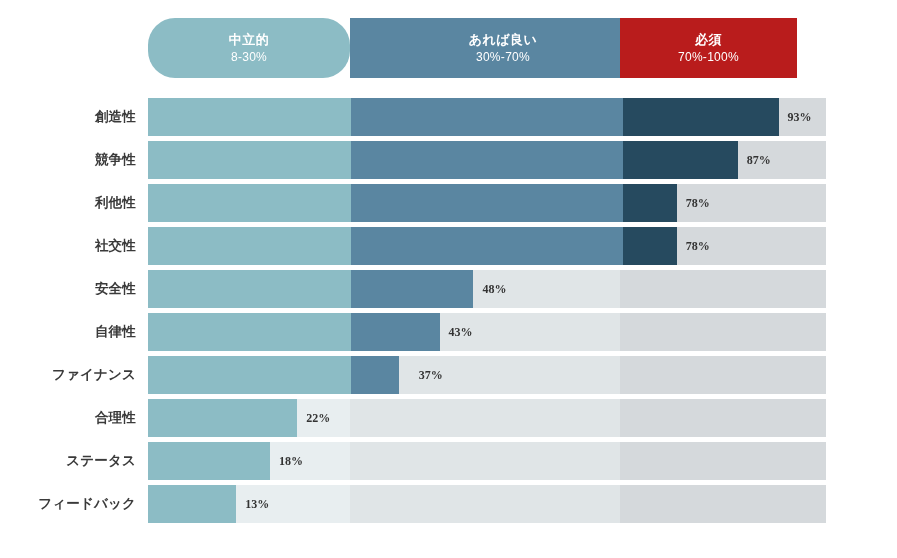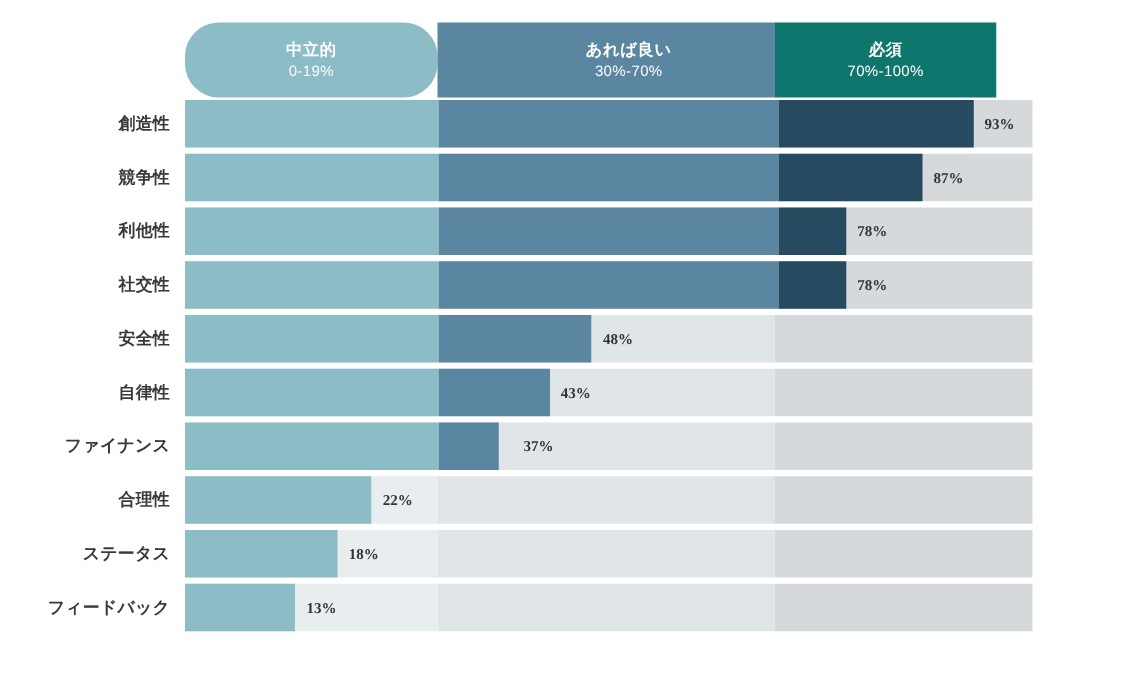--- a/index.html
+++ b/index.html
@@ -45,26 +45,26 @@
     font-weight: 600;
     letter-spacing: 0.5px;
   }
   .header-cell .h-range {
     font-size: 12px;
     font-weight: 400;
     letter-spacing: 0.3px;
   }
   .header-cell.z1 { width: 202px; background: #8cbcc5; border-radius: 27px; }
   .header-cell.z2 { width: 270px; background: #5a86a1; padding-left: 36px; }
-  .header-cell.z3 { width: 177px; background: #0f766e; }
+  .header-cell.z3 { width: 177px; background: #b91c1c; }
 
   .rows-area {
     position: absolute;
     left: 0;
-    top: 80px;
+    top: 98px;
     width: 897px;
   }
 
   .row {
     position: relative;
     height: 43px;
   }
 
   .row-label {
     position: absolute;
@@ -123,21 +123,21 @@
   }
 </style>
 </head>
 <body>
 
 <div id="chart-root">
 
   <div class="header-band">
     <div class="header-cell z1">
       <span class="h-title">中立的</span>
-      <span class="h-range">0-19%</span>
+      <span class="h-range">8-30%</span>
     </div>
     <div class="header-cell z2">
       <span class="h-title">あれば良い</span>
       <span class="h-range">30%-70%</span>
     </div>
     <div class="header-cell z3">
       <span class="h-title">必須</span>
       <span class="h-range">70%-100%</span>
     </div>
   </div>

